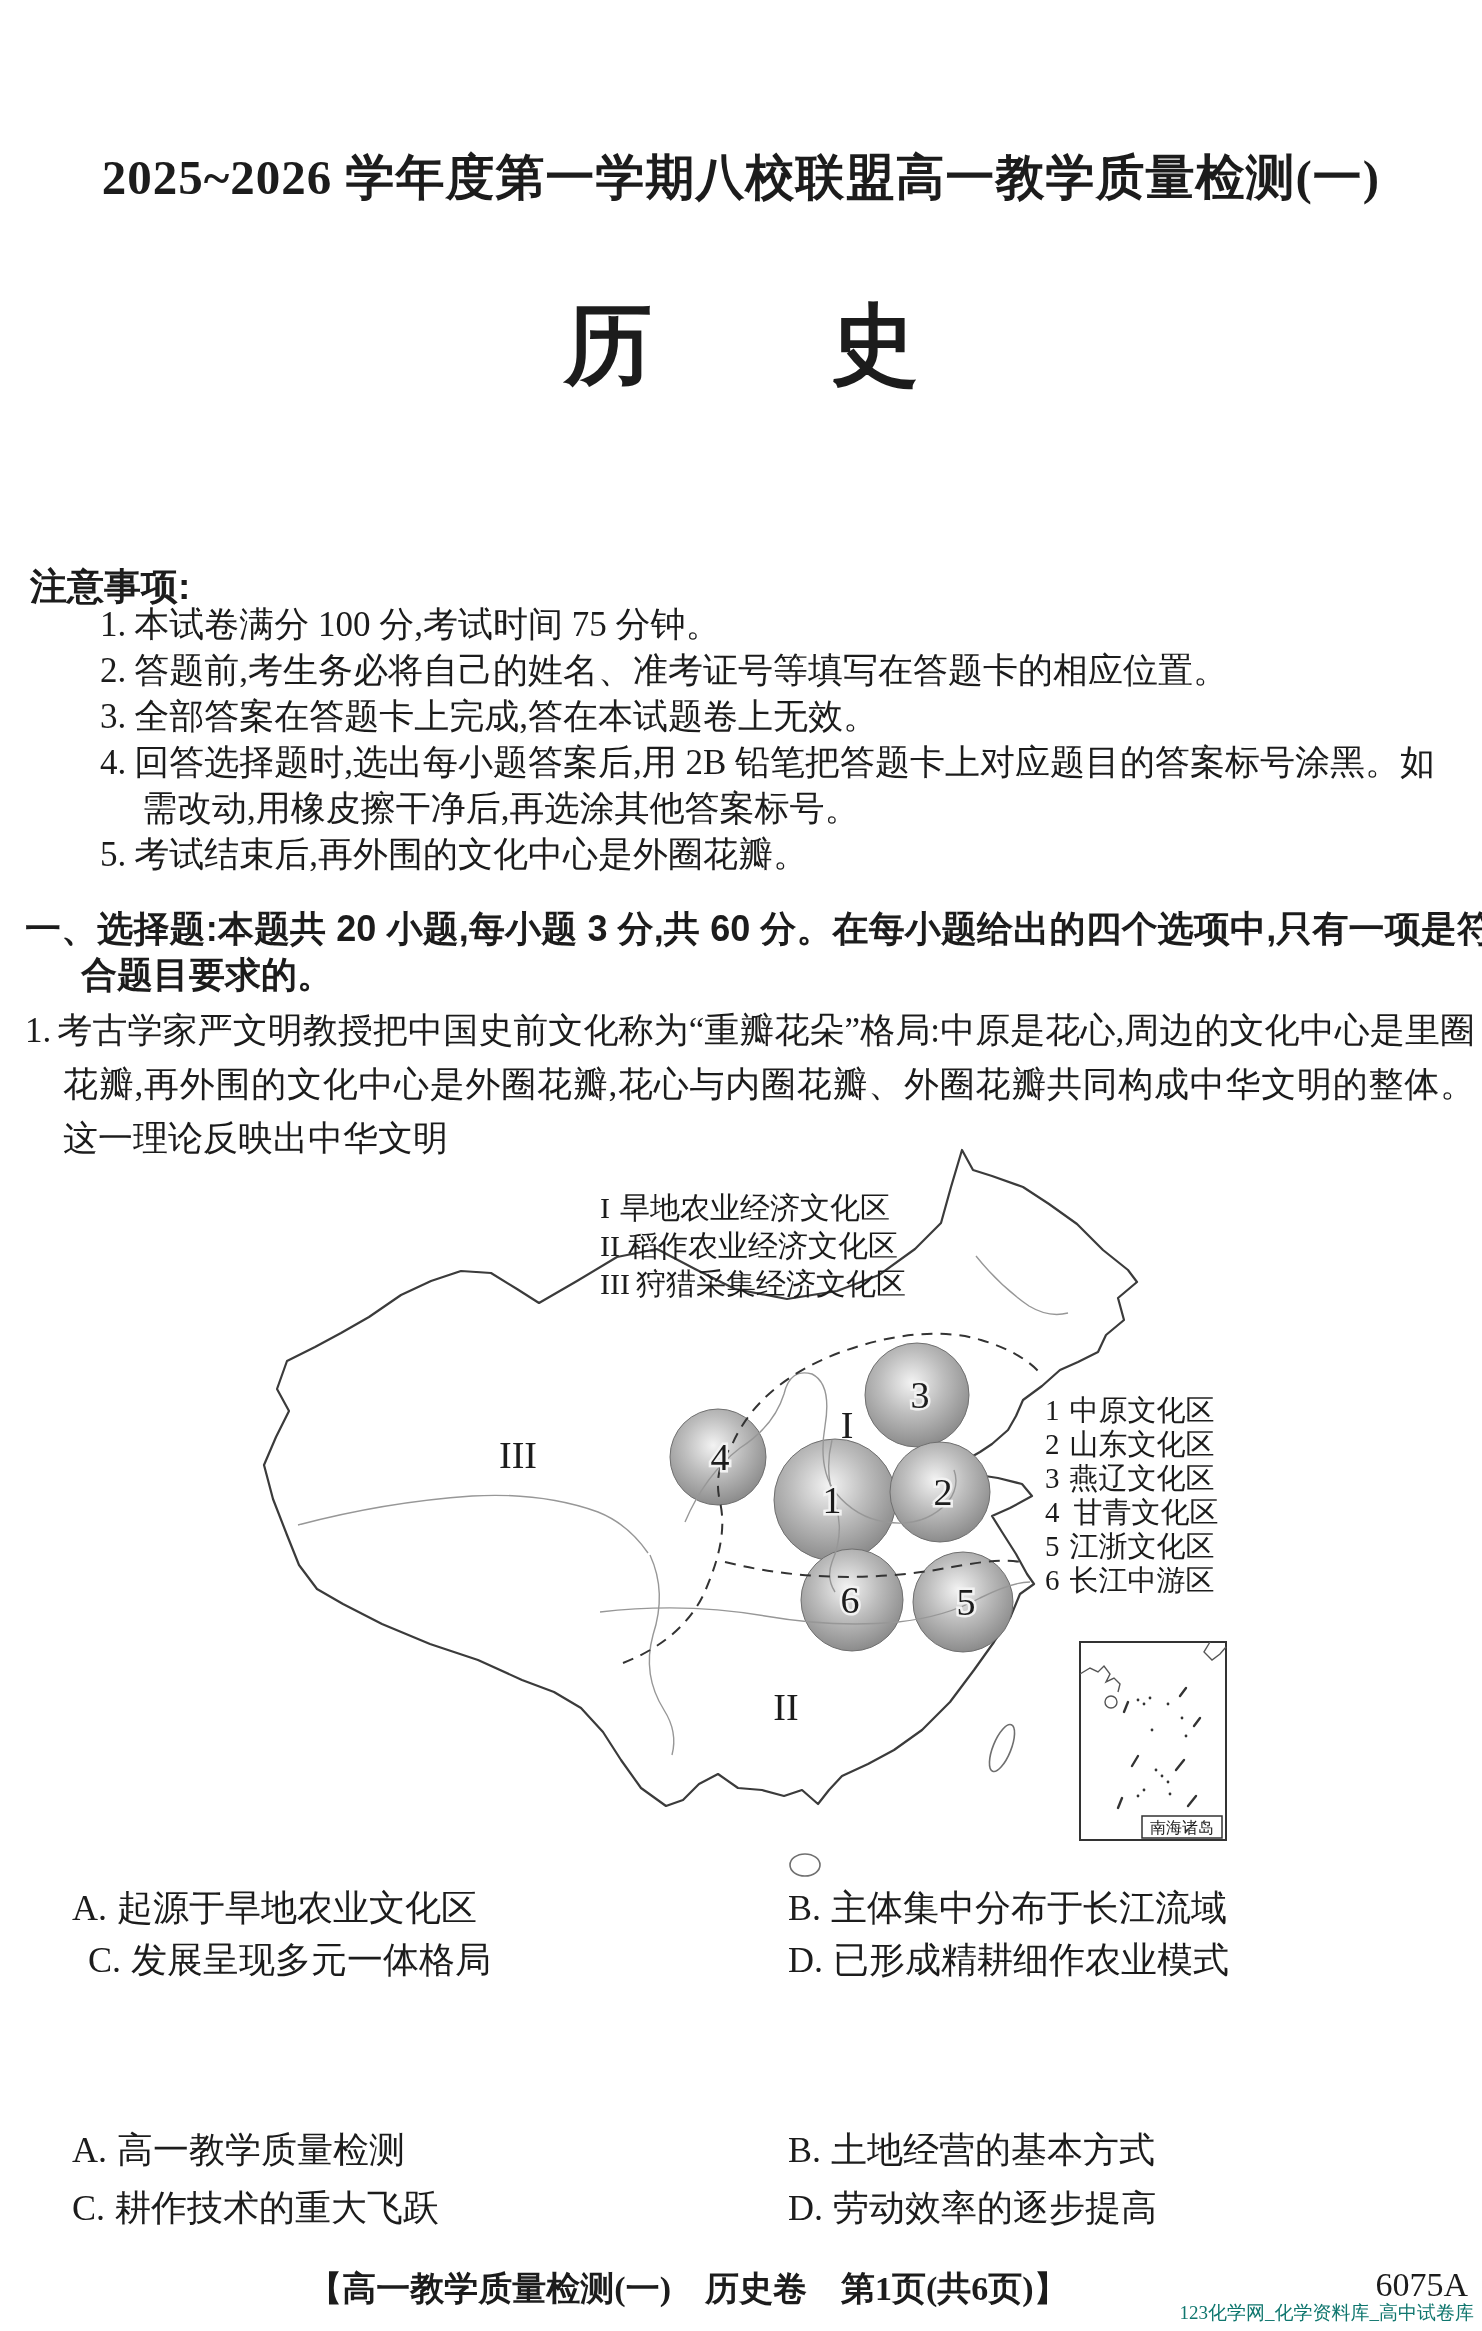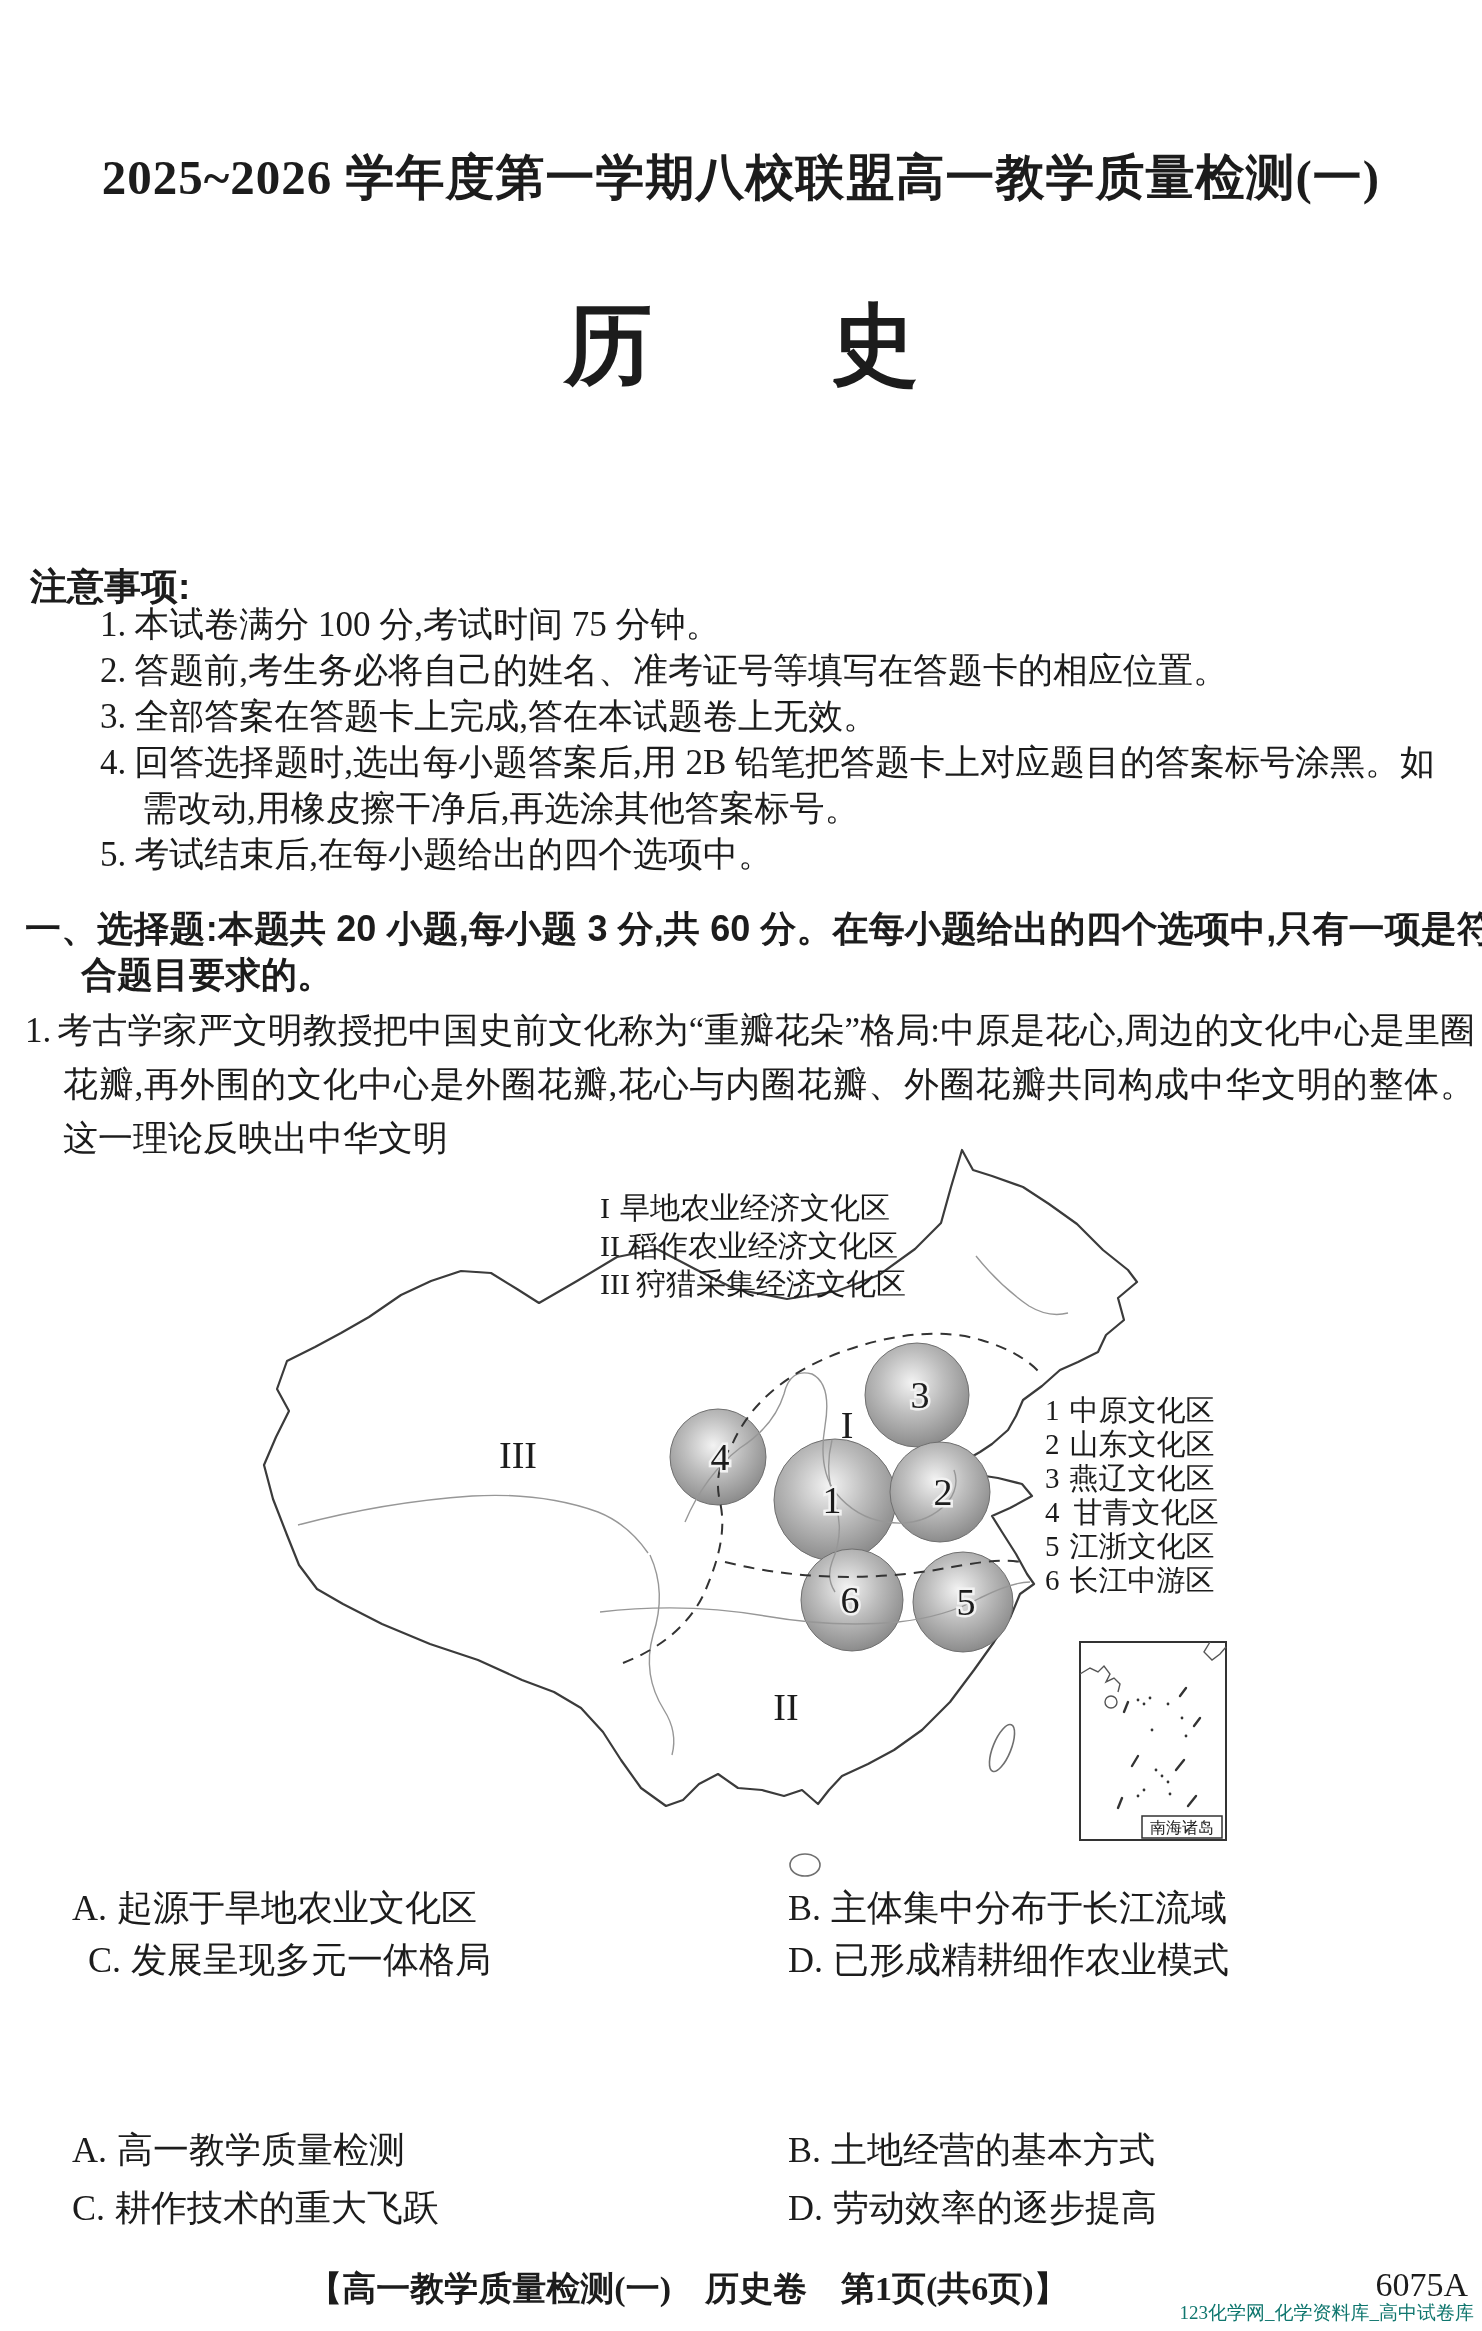--- a/index.html
+++ b/index.html
@@ -72,21 +72,21 @@
     <span>史</span>
   </div>
 
   <div class="abs notice-header">注意事项:</div>
 
   <div class="abs notice-items">
     <div class="n-item"><span class="n-num">1.</span><span>本试卷满分 100 分,考试时间 75 分钟。</span></div>
     <div class="n-item"><span class="n-num">2.</span><span>答题前,考生务必将自己的姓名、准考证号等填写在答题卡的相应位置。</span></div>
     <div class="n-item"><span class="n-num">3.</span><span>全部答案在答题卡上完成,答在本试题卷上无效。</span></div>
     <div class="n-item"><span class="n-num">4.</span><span>回答选择题时,选出每小题答案后,用 2B 铅笔把答题卡上对应题目的答案标号涂黑。如需改动,用橡皮擦干净后,再选涂其他答案标号。</span></div>
-    <div class="n-item"><span class="n-num">5.</span><span>考试结束后,在每小题给出的四个选项中。</span></div>
+    <div class="n-item"><span class="n-num">5.</span><span>考试结束后,再外围的文化中心是外圈花瓣。</span></div>
   </div>
 
   <div class="abs section-header">
     <span>一、选择题:</span><span>本题共 20 小题,每小题 3 分,共 60 分。在每小题给出的四个选项中,只有一项是符合题目要求的。</span>
   </div>
 
   <div class="abs q-stem q1">
     <span class="q-num">1.</span><span>考古学家严文明教授把中国史前文化称为“重瓣花朵”格局:中原是花心,周边的文化中心是里圈花瓣,再外围的文化中心是外圈花瓣,花心与内圈花瓣、外圈花瓣共同构成中华文明的整体。这一理论反映出中华文明</span>
   </div>
 

